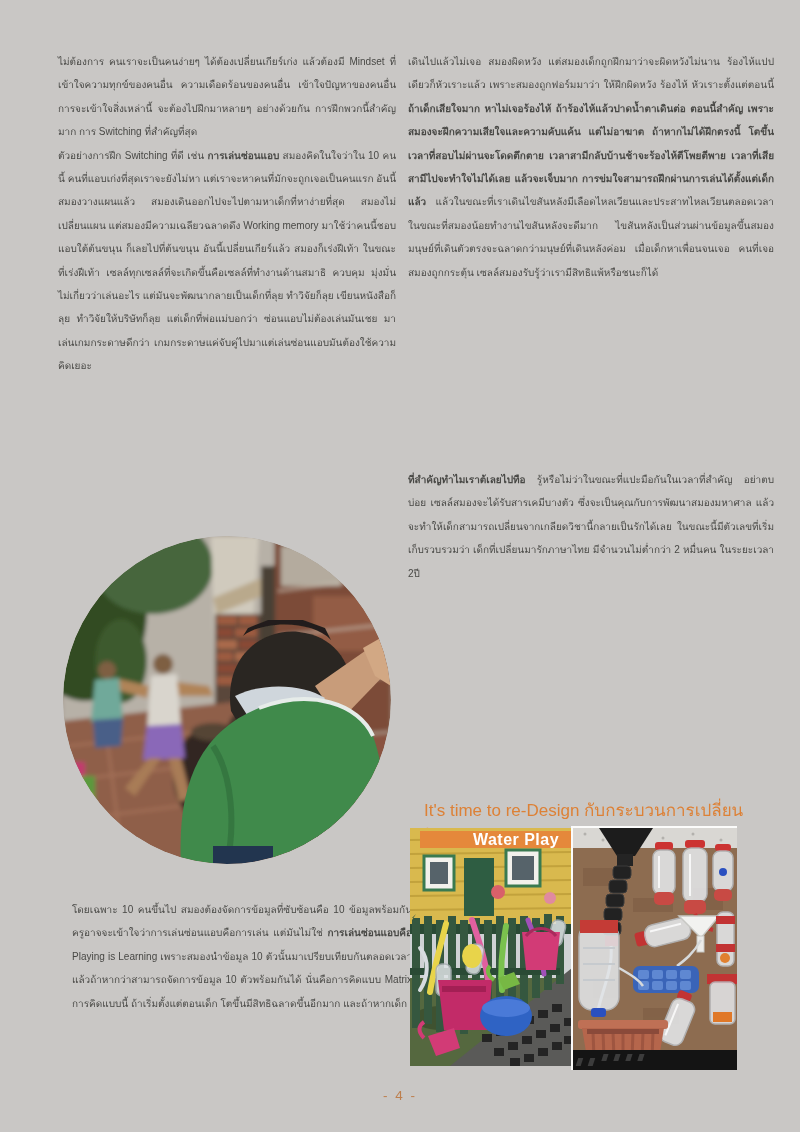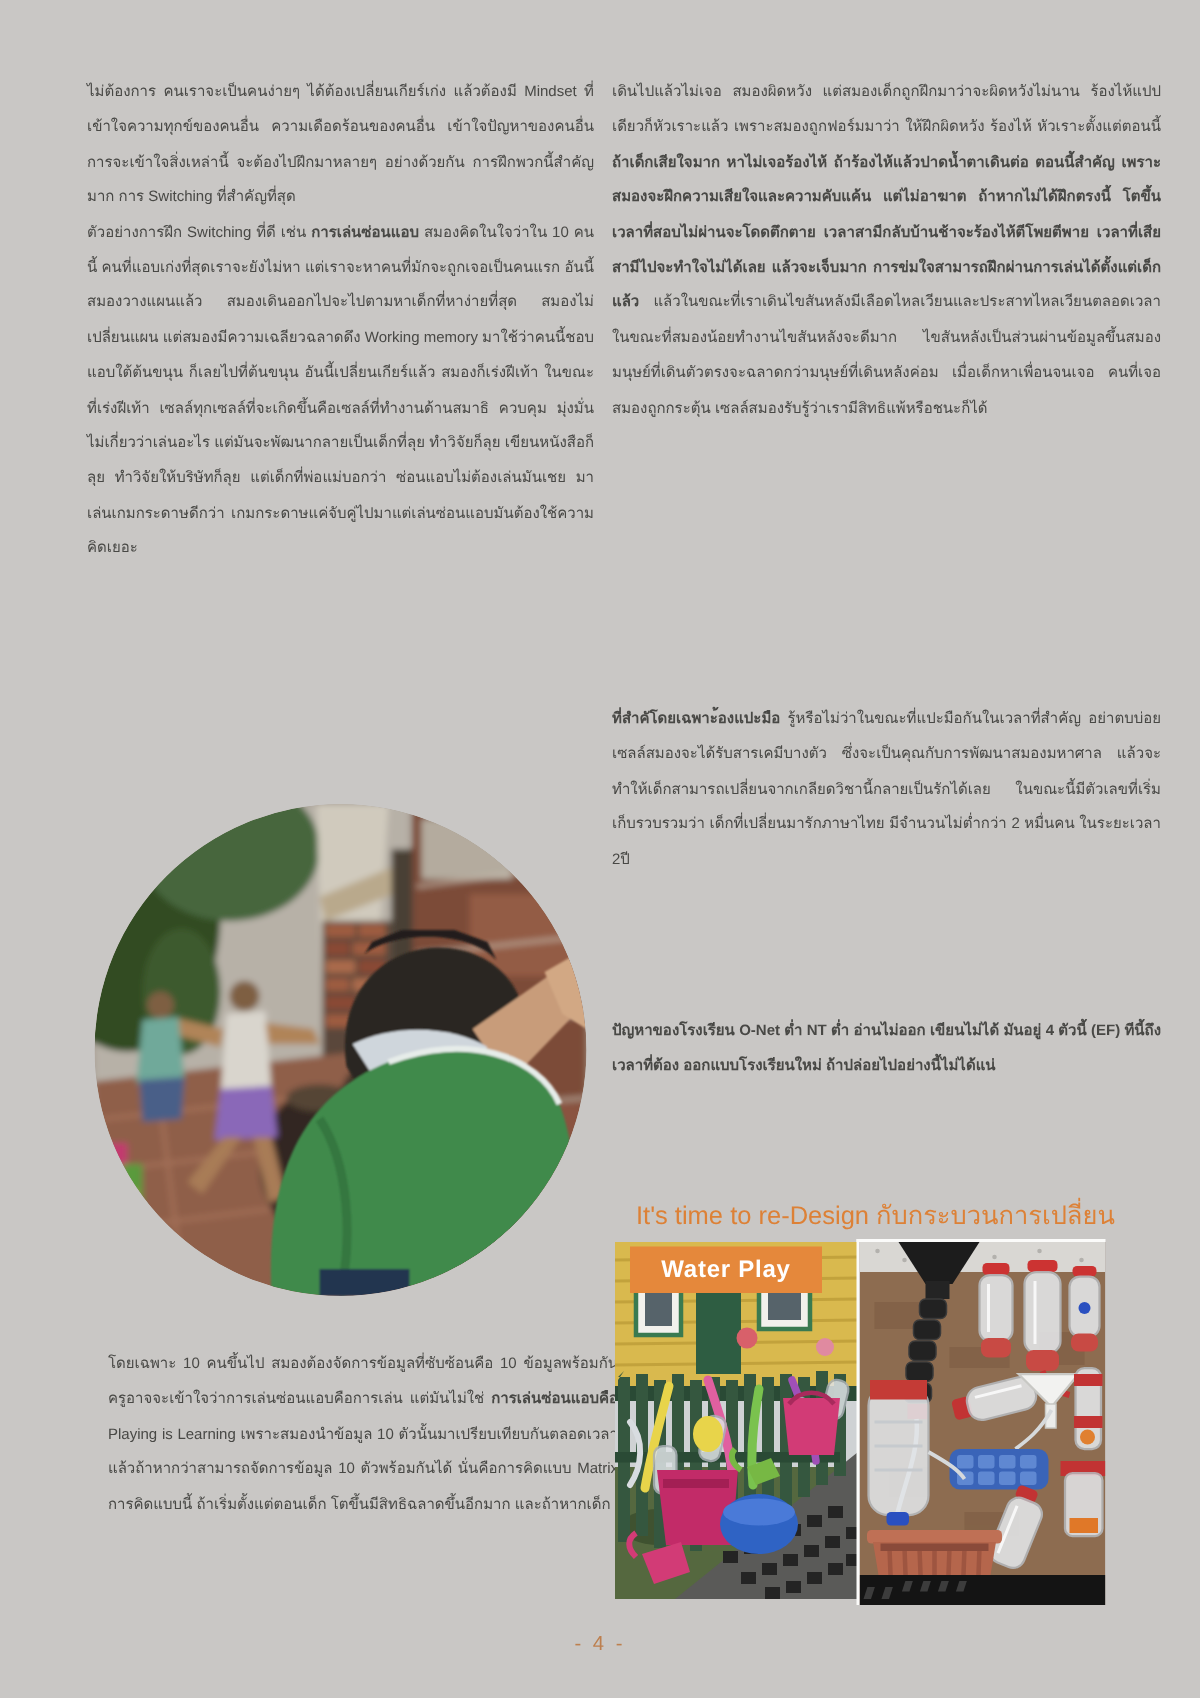--- a/index.html
+++ b/index.html
@@ -19,23 +19,23 @@
   .r-p1{left:408px;top:50px;width:366px;}
   .r-p2{left:408px;top:468px;width:366px;}
   .r-p3{left:408px;top:676px;width:366px;}
   .r-heading{left:408px;top:780px;width:380px;font-size:17px;font-weight:normal;color:#dd8136;margin:16px;}
   .photos{left:408px;top:826px;width:332px;height:244px;}
   .photo{position:absolute;overflow:hidden;}
   .photo svg{display:block;width:100%;height:100%;}
   .photo-left{left:2px;top:2px;width:162px;height:238px;}
   .photo-right{left:163px;top:0px;width:164px;height:242px;border-left:2px solid #fbfbfa;border-top:2px solid #fbfbfa;}
   .wp-banner{
-    position:absolute;left:12px;top:5px;width:128px;height:31px;
+    position:absolute;left:12px;top:5px;width:128px;height:17px;
     background:#e5883b;color:#ffffff;font-weight:bold;font-size:16px;
-    display:flex;align-items:center;justify-content:center;letter-spacing:.5px;
+    display:flex;align-items:center;justify-content:center;letter-spacing:.5px;padding-left:32px;
   }
   .page-number{
     left:0;top:1088px;width:800px;text-align:center;
     color:#bd7f4e;font-size:13.5px;letter-spacing:2px;margin:0;
   }
 </style>
 </head>
 <body>
 
 <div class="page">
@@ -140,22 +140,21 @@
         </g>
       </g>
     </svg>
   </div>
 
   <div class="abs col-left-bottom">
     <p class="para"><span>โดยเฉพาะ 10 คนขึ้นไป สมองต้องจัดการข้อมูลที่ซับซ้อนคือ 10 ข้อมูลพร้อมกัน ครูอาจจะเข้าใจว่าการเล่นซ่อนแอบคือการเล่น แต่มันไม่ใช่ </span><span class="b">การเล่นซ่อนแอบคือ</span><span> Playing is Learning เพราะสมองนำข้อมูล 10 ตัวนั้นมาเปรียบเทียบกันตลอดเวลา แล้วถ้าหากว่าสามารถจัดการข้อมูล 10 ตัวพร้อมกันได้ นั่นคือการคิดแบบ Matrix การคิดแบบนี้ ถ้าเริ่มตั้งแต่ตอนเด็ก โตขึ้นมีสิทธิฉลาดขึ้นอีกมาก และถ้าหากเด็ก</span></p>
   </div>
 
   <p class="para abs r-p1"><span>เดินไปแล้วไม่เจอ สมองผิดหวัง แต่สมองเด็กถูกฝึกมาว่าจะผิดหวังไม่นาน ร้องไห้แปปเดียวก็หัวเราะแล้ว เพราะสมองถูกฟอร์มมาว่า ให้ฝึกผิดหวัง ร้องไห้ หัวเราะตั้งแต่ตอนนี้ </span><span class="b">ถ้าเด็กเสียใจมาก หาไม่เจอร้องไห้ ถ้าร้องไห้แล้วปาดน้ำตาเดินต่อ ตอนนี้สำคัญ เพราะสมองจะฝึกความเสียใจและความคับแค้น แต่ไม่อาฆาต ถ้าหากไม่ได้ฝึกตรงนี้ โตขึ้น เวลาที่สอบไม่ผ่านจะโดดตึกตาย เวลาสามีกลับบ้านช้าจะร้องไห้ตีโพยตีพาย เวลาที่เสียสามีไปจะทำใจไม่ได้เลย แล้วจะเจ็บมาก การข่มใจสามารถฝึกผ่านการเล่นได้ตั้งแต่เด็กแล้ว</span><span> แล้วในขณะที่เราเดินไขสันหลังมีเลือดไหลเวียนและประสาทไหลเวียนตลอดเวลา ในขณะที่สมองน้อยทำงานไขสันหลังจะดีมาก ไขสันหลังเป็นส่วนผ่านข้อมูลขึ้นสมอง มนุษย์ที่เดินตัวตรงจะฉลาดกว่ามนุษย์ที่เดินหลังค่อม เมื่อเด็กหาเพื่อนจนเจอ คนที่เจอสมองถูกกระตุ้น เซลล์สมองรับรู้ว่าเรามีสิทธิแพ้หรือชนะก็ได้</span></p>
-  <p class="para abs r-p2"><span class="b">ที่สำคัโดยเฉพาะ้องแปะมือ</span><span> รู้หรือไม่ว่าในขณะที่แปะมือกันในเวลาที่สำคัญ อย่าตบบ่อย เซลล์สมองจะได้รับสารเคมีบางตัว ซึ่งจะเป็นคุณกับการพัฒนาสมองมหาศาล แล้วจะทำให้เด็กสามารถเปลี่ยนจากเกลียดวิชานี้กลายเป็นรักได้เลย ในขณะนี้มีตัวเลขที่เริ่มเก็บรวบรวมว่า เด็กที่เปลี่ยนมารักภาษาไทย มีจำนวนไม่ต่ำกว่า 2 หมื่นคน ในระยะเวลา 2ปี</span></p>
-  <p class="para abs r-p3"><span class="b">ปัญหาของโรงเรียน  O-Net ต่ำ  NT ต่ำ อ่านไม่ออก เขียนไม่ได้ มันอยู่ 4 ตัวนี้ (EF) ทีนี้ถึงเวลาที่ต้อง ออกแบบโรงเรียนใหม่ ถ้าปล่อยไปอย่างนี้ไม่ได้แน่</span></p>
+  <p class="para abs r-p2"><span class="b">ที่สำคัญทำไมเราต้เลยไปทือ</span><span> รู้หรือไม่ว่าในขณะที่แปะมือกันในเวลาที่สำคัญ อย่าตบบ่อย เซลล์สมองจะได้รับสารเคมีบางตัว ซึ่งจะเป็นคุณกับการพัฒนาสมองมหาศาล แล้วจะทำให้เด็กสามารถเปลี่ยนจากเกลียดวิชานี้กลายเป็นรักได้เลย ในขณะนี้มีตัวเลขที่เริ่มเก็บรวบรวมว่า เด็กที่เปลี่ยนมารักภาษาไทย มีจำนวนไม่ต่ำกว่า 2 หมื่นคน ในระยะเวลา 2ปี</span></p>
 
   <p class="abs r-heading">It's time to re-Design กับกระบวนการเปลี่ยนโรงเรียน</p>
 
   <div class="abs photos">
 
     <div class="photo photo-left">
       <svg viewBox="0 0 162 238" xmlns="http://www.w3.org/2000/svg">
         <rect width="162" height="238" fill="#cfd2d4"></rect>
         <g>
           <rect x="0" y="0" width="162" height="100" fill="#d9b94e"></rect>

